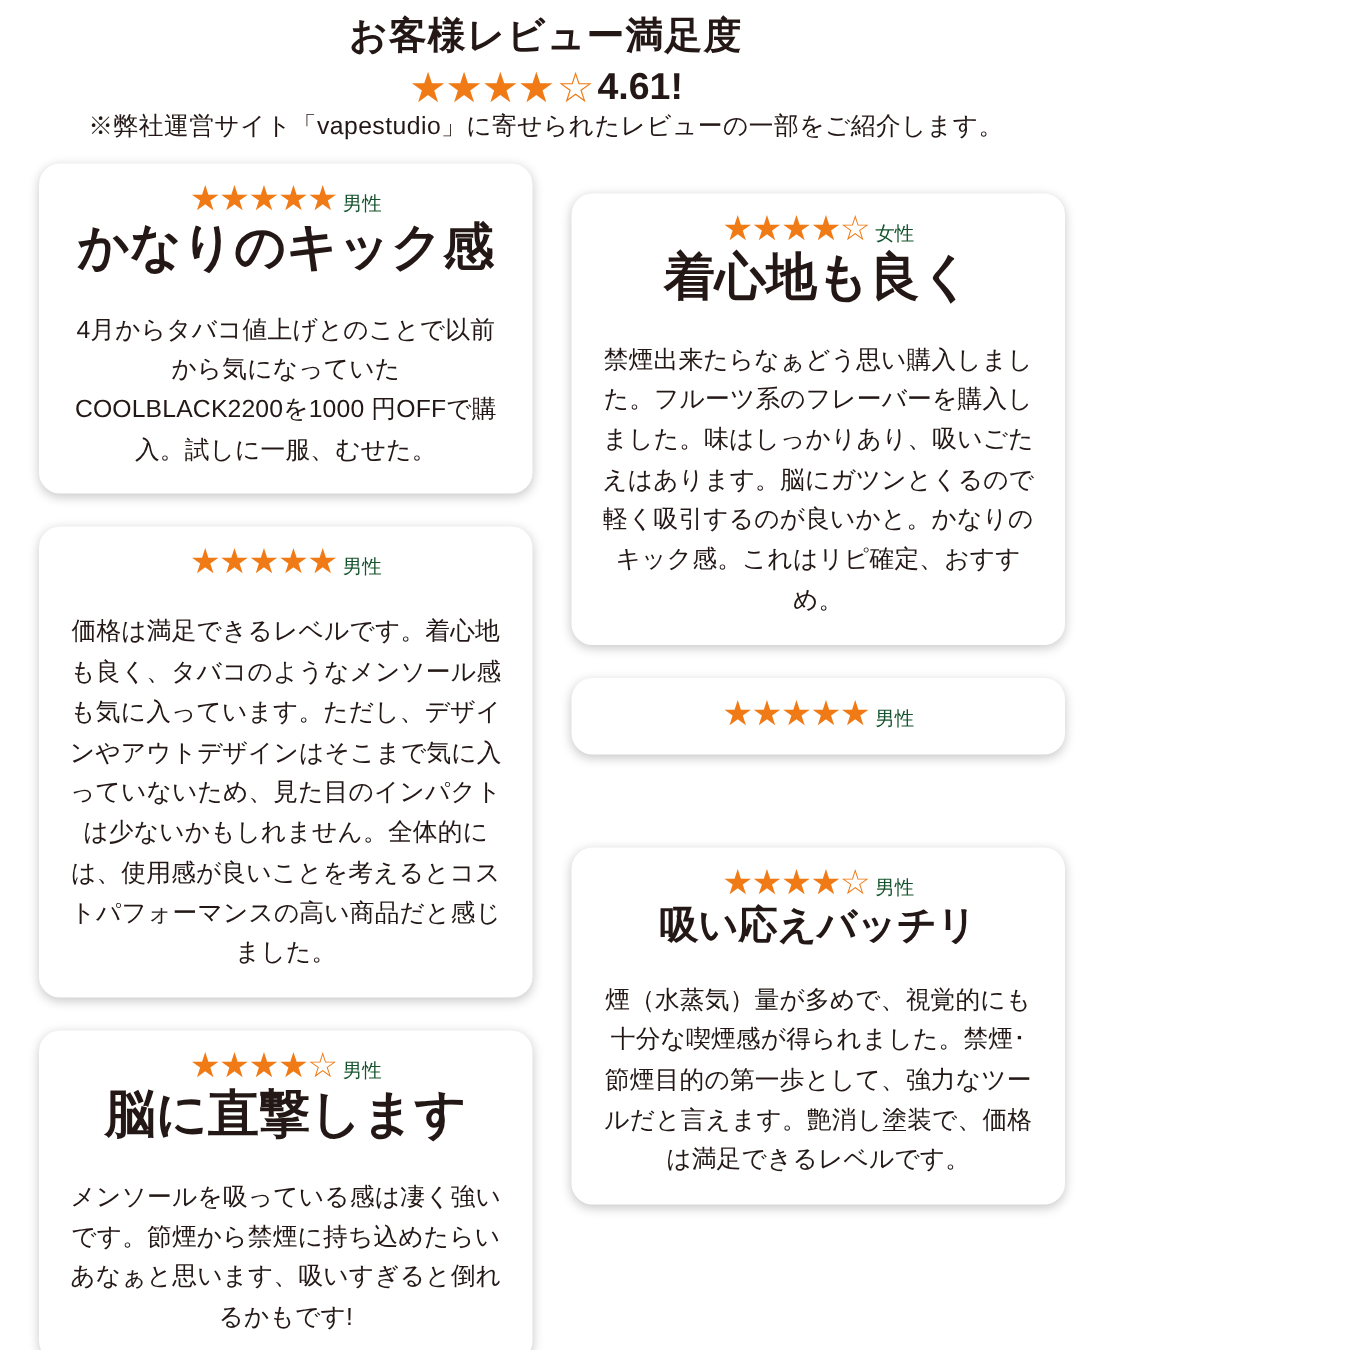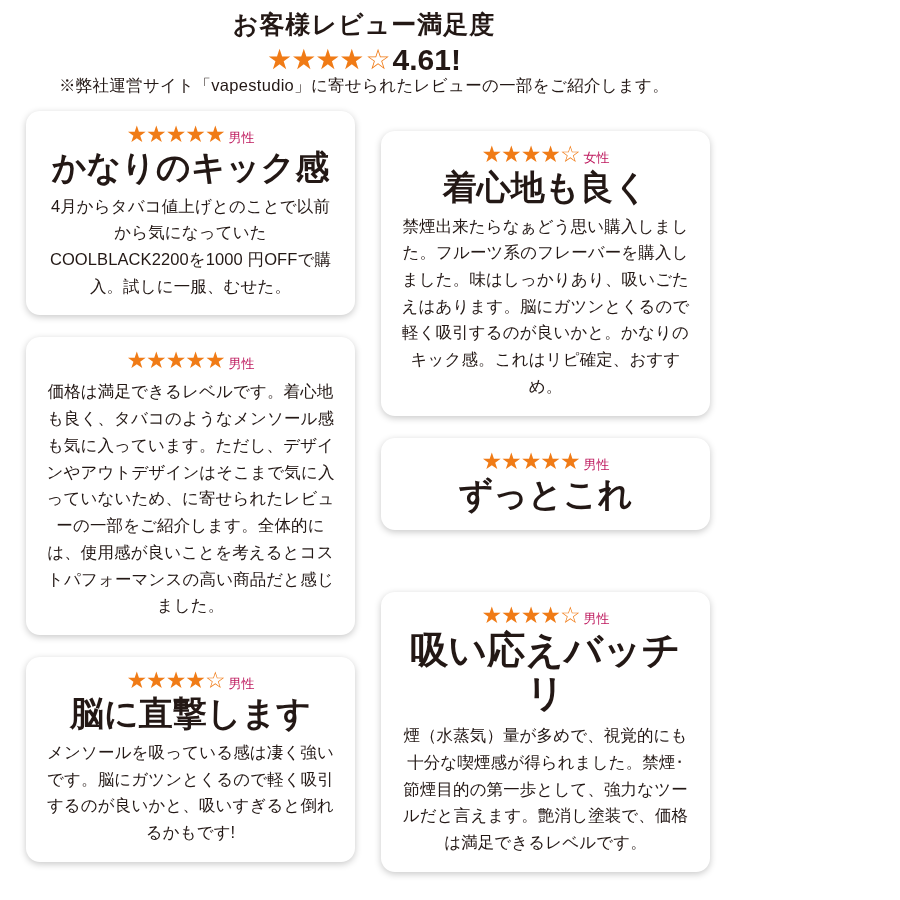--- a/index.html
+++ b/index.html
@@ -40,21 +40,21 @@
     justify-content: center;
     gap: 2px;
   }
   .rating-stars {
     color: #f07b16;
     font-size: 28px;
     letter-spacing: -1px;
     line-height: 1;
   }
   .rating-value {
-    font-size: 30px;
+    font-size: 25px;
     font-weight: bold;
     color: #231815;
     line-height: 1;
     margin-left: 1px;
     text-align: right;
   }
   .header-note {
     margin-top: 0;
     font-size: 16.5px;
     color: #231815;
@@ -89,41 +89,41 @@
     line-height: 1;
   }
   .card-stars {
     color: #f07b16;
     font-size: 23px;
     letter-spacing: -1px;
     line-height: 1;
   }
   .card-gender {
     font-size: 13px;
-    color: #be185d;
+    color: #14532d;
     padding-bottom: 2px;
   }
   .card-title {
     text-align: center;
     font-size: 34px;
     font-weight: bold;
     color: #231815;
     line-height: 1.15;
     margin-top: 2px;
     letter-spacing: 0px;
   }
   .card-title.small {
-    font-size: 38px;
+    font-size: 26px;
   }
   .card-body {
     text-align: center;
     font-size: 16.5px;
     line-height: 1.62;
     color: #231815;
-    margin-top: 6px;
+    margin-top: 22px;
     letter-spacing: 0.1px;
   }
   .spacer-20 { height: 20px; }
   .spacer-40 { height: 40px; }
 </style>
 </head>
 <body>
 
 <div class="page">
 
@@ -148,30 +148,30 @@
         </div>
         <div class="card-title">かなりのキック感</div>
         <div class="card-body">4月からタバコ値上げとのことで以前から気になっていたCOOLBLACK2200を1000 円OFFで購入。試しに一服、むせた。</div>
       </div>
 
       <div class="card">
         <div class="card-stars-row">
           <span class="card-stars">★★★★★</span>
           <span class="card-gender">男性</span>
         </div>
-        <div class="card-body">価格は満足できるレベルです。着心地も良く、タバコのようなメンソール感も気に入っています。ただし、デザインやアウトデザインはそこまで気に入っていないため、に寄せられたレビューの一部をご紹介します。全体的には、使用感が良いことを考えるとコストパフォーマンスの高い商品だと感じました。</div>
+        <div class="card-body">価格は満足できるレベルです。着心地も良く、タバコのようなメンソール感も気に入っています。ただし、デザインやアウトデザインはそこまで気に入っていないため、見た目のインパクトは少ないかもしれません。全体的には、使用感が良いことを考えるとコストパフォーマンスの高い商品だと感じました。</div>
       </div>
 
       <div class="card">
         <div class="card-stars-row">
           <span class="card-stars">★★★★☆</span>
           <span class="card-gender">男性</span>
         </div>
         <div class="card-title">脳に直撃します</div>
-        <div class="card-body">メンソールを吸っている感は凄く強いです。脳にガツンとくるので軽く吸引するのが良いかと、吸いすぎると倒れるかもです!</div>
+        <div class="card-body">メンソールを吸っている感は凄く強いです。節煙から禁煙に持ち込めたらいあなぁと思います、吸いすぎると倒れるかもです!</div>
       </div>
 
     </div>
 
     <div class="col col-right">
 
       <div class="spacer-20"></div>
 
       <div class="card">
         <div class="card-stars-row">
@@ -180,21 +180,20 @@
         </div>
         <div class="card-title">着心地も良く</div>
         <div class="card-body">禁煙出来たらなぁどう思い購入しました。フルーツ系のフレーバーを購入しました。味はしっかりあり、吸いごたえはあります。脳にガツンとくるので軽く吸引するのが良いかと。かなりのキック感。これはリピ確定、おすすめ。</div>
       </div>
 
       <div class="card">
         <div class="card-stars-row">
           <span class="card-stars">★★★★★</span>
           <span class="card-gender">男性</span>
         </div>
-        <div class="card-title">ずっとこれ</div>
       </div>
 
       <div class="spacer-40"></div>
 
       <div class="card">
         <div class="card-stars-row">
           <span class="card-stars">★★★★☆</span>
           <span class="card-gender">男性</span>
         </div>
         <div class="card-title small">吸い応えバッチリ</div>

